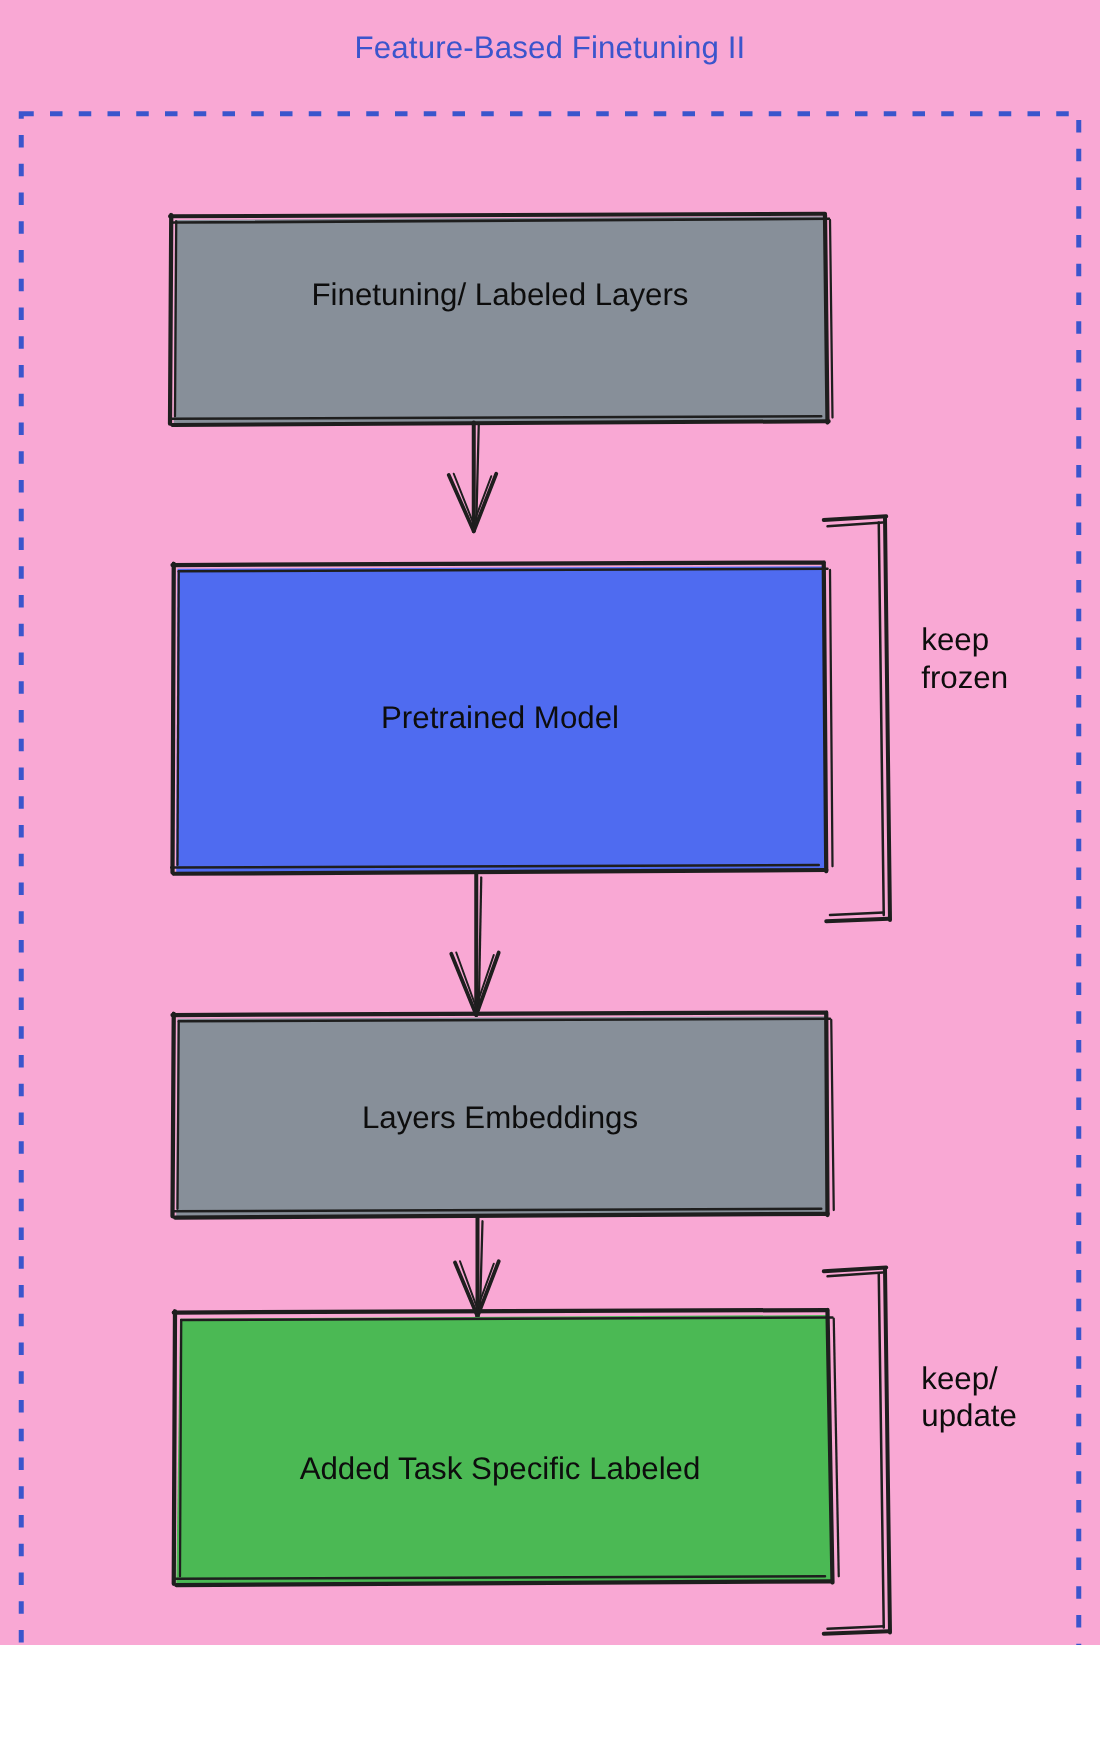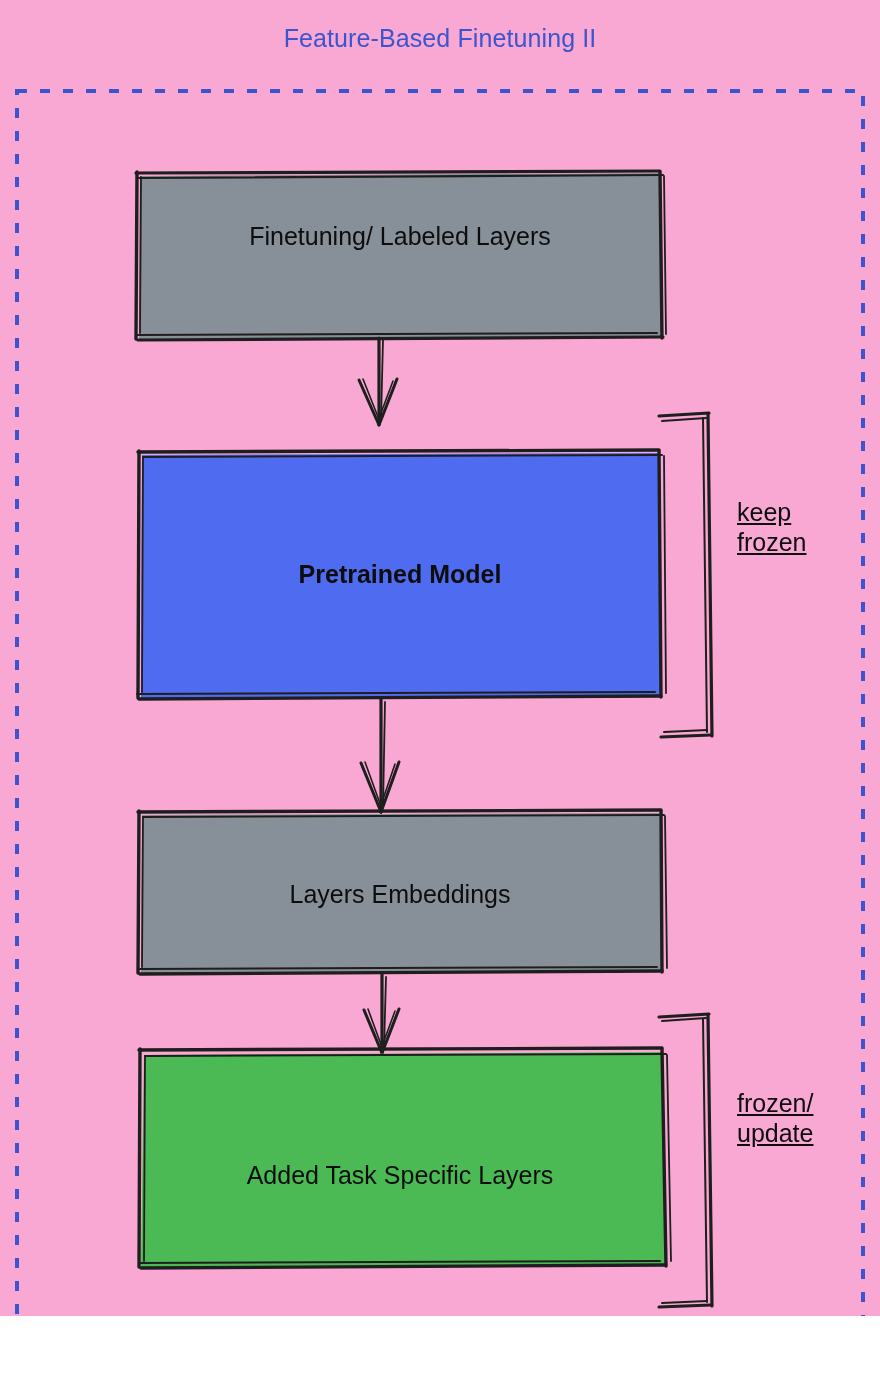--- a/index.html
+++ b/index.html
@@ -45,21 +45,20 @@
     white-space: nowrap;
   }
   .bracket-label {
     position: absolute;
     color: #0d0d0d;
     font-family: "Liberation Sans", sans-serif;
     font-size: 25px;
     line-height: 1.2;
     text-align: left;
     white-space: pre-line;
-    text-decoration: underline;
   }
 </style>
 </head>
 <body>
 
 <div id="canvas">
 
   <div class="title">Feature-Based Finetuning II</div>
 
   <svg id="diagram-svg" viewBox="0 0 880 1393">
@@ -157,25 +156,25 @@
       <path d="M708 1015 L712 1306" fill="none" stroke="#1e1e1e" stroke-width="3.2" stroke-linecap="round"></path>
       <path d="M703 1019 L707 1302" fill="none" stroke="#1e1e1e" stroke-width="2.0" stroke-linecap="round"></path>
       <path d="M711 1305 L659 1307" fill="none" stroke="#1e1e1e" stroke-width="3.2" stroke-linecap="round"></path>
       <path d="M707 1301 L662 1303" fill="none" stroke="#1e1e1e" stroke-width="2.0" stroke-linecap="round"></path>
     </g>
 
   </svg>
 
   <div class="node-label" style="left:138px; top:221px; width:524px;">Finetuning/ Labeled Layers</div>
 
-  <div class="node-label" style="left:138px; top:559px; width:524px;font-weight:bold;">Pretrained Model</div>
+  <div class="node-label" style="left:138px; top:559px; width:524px;">Pretrained Model</div>
 
   <div class="node-label" style="left:138px; top:879px; width:524px;">Layers Embeddings</div>
 
-  <div class="node-label" style="left:138px; top:1160px; width:524px;">Added Task Specific Layers</div>
+  <div class="node-label" style="left:138px; top:1160px; width:524px;">Added Task Specific Labeled</div>
 
   <div class="bracket-label" style="left:737px; top:497px; width:130px;">keep
 frozen</div>
 
-  <div class="bracket-label" style="left:737px; top:1088px; width:130px;">frozen/
+  <div class="bracket-label" style="left:737px; top:1088px; width:130px;">keep/
 update</div>
 
 </div>
 
 </body></html>

